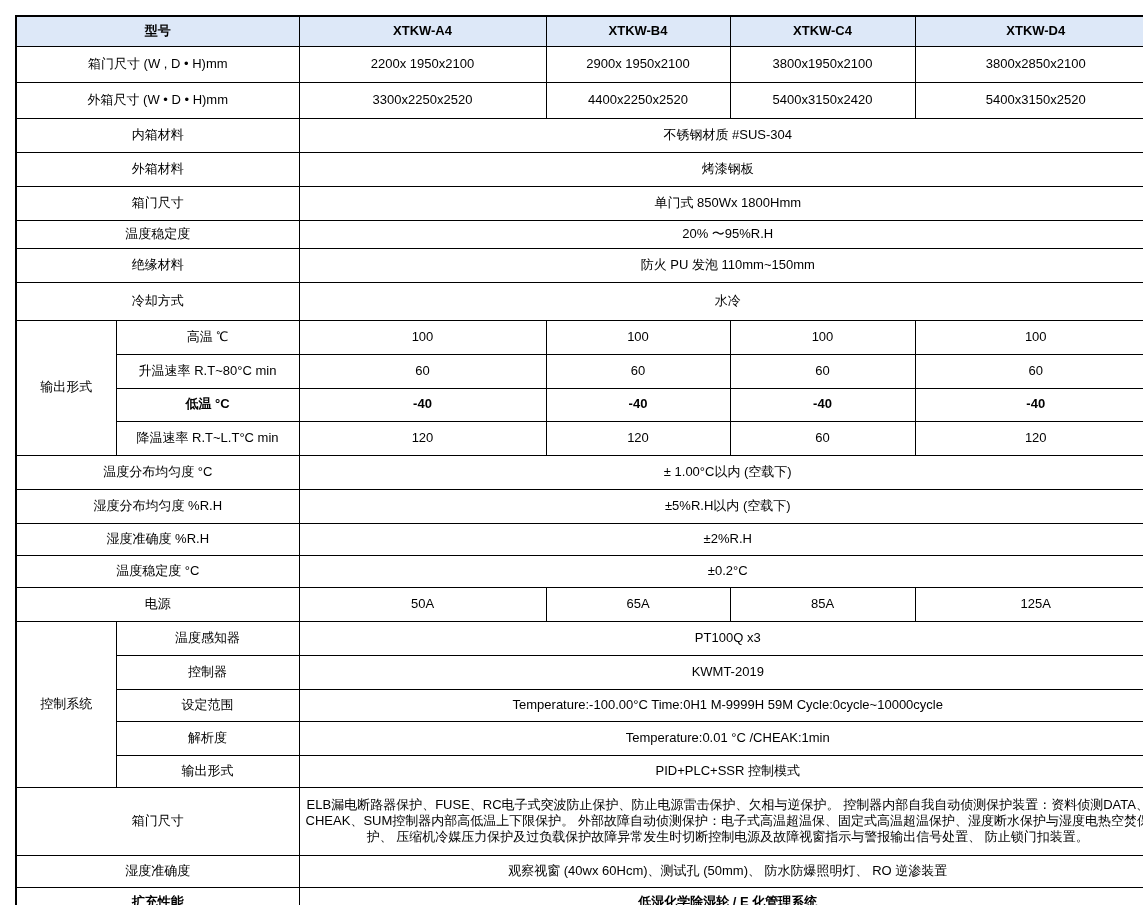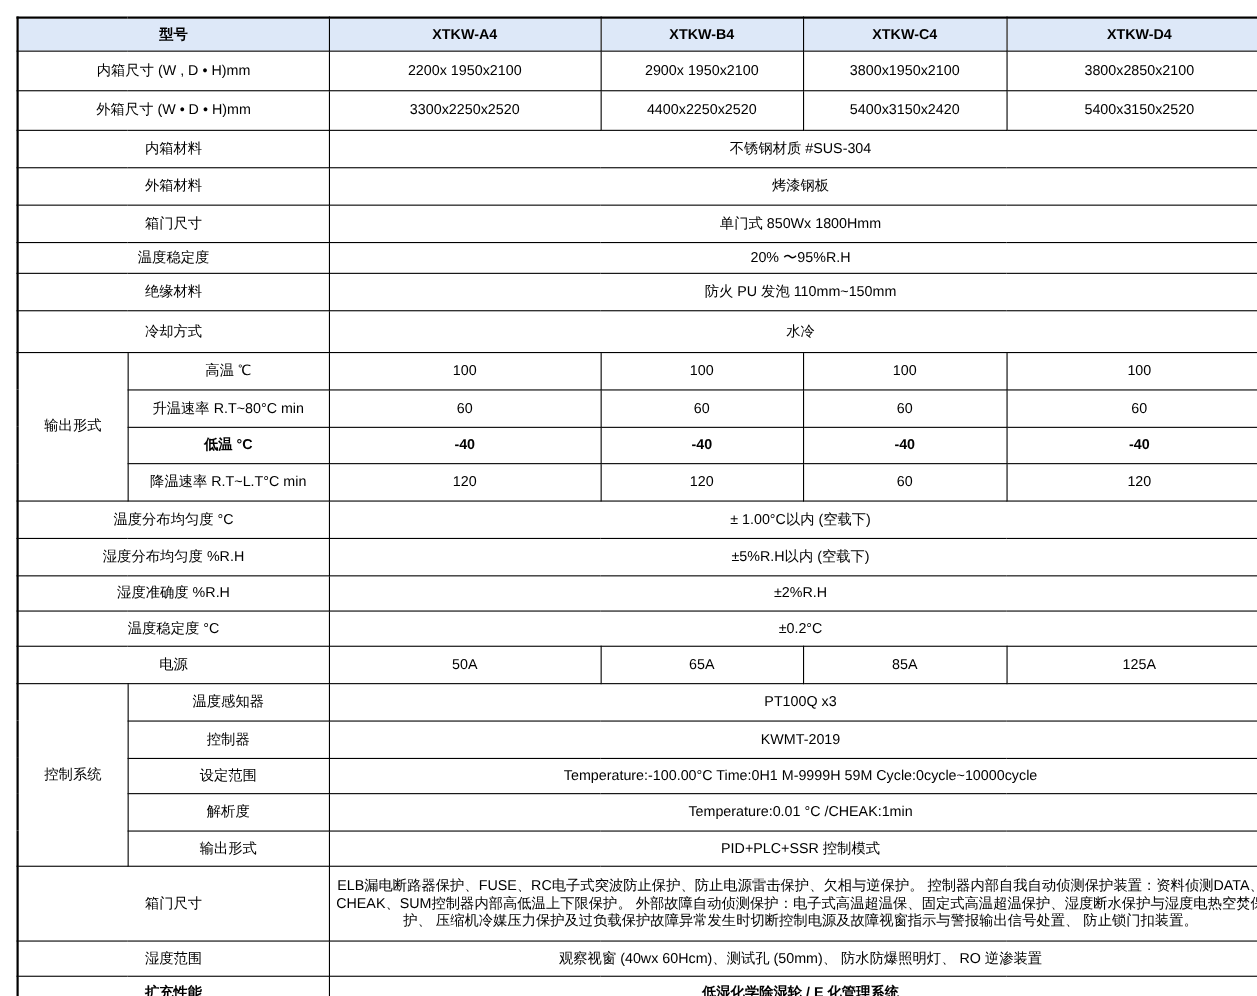--- a/index.html
+++ b/index.html
@@ -58,21 +58,21 @@
   <tbody>
         <tr class="h30">
     <td colspan="2" class="hdr">型号</td>
     <td class="hdr">XTKW-A4</td>
     <td class="hdr">XTKW-B4</td>
     <td class="hdr">XTKW-C4</td>
     <td class="hdr">XTKW-D4</td>
   </tr>
 
   <tr class="h36">
-    <td colspan="2" class="lbl">内箱尺寸 (W , D • H)mm</td>
+    <td colspan="2" class="lbl">箱门尺寸 (W , D • H)mm</td>
     <td class="val">2200x 1950x2100</td>
     <td class="val">2900x 1950x2100</td>
     <td class="val">3800x1950x2100</td>
     <td class="val">3800x2850x2100</td>
   </tr>
 
   <tr class="h36">
     <td colspan="2" class="lbl">外箱尺寸 (W • D • H)mm</td>
     <td class="val">3300x2250x2520</td>
     <td class="val">4400x2250x2520</td>
@@ -181,21 +181,21 @@
     <td class="lbl">输出形式</td>
     <td colspan="4" class="val">PID+PLC+SSR 控制模式</td>
   </tr>
 
   <tr class="h68">
     <td colspan="2" class="lbl">箱门尺寸</td>
     <td colspan="4" class="para">ELB漏电断路器保护、FUSE、RC电子式突波防止保护、防止电源雷击保护、欠相与逆保护。 控制器内部自我自动侦测保护装置：资料侦测DATA、CHEAK、SUM控制器内部高低温上下限保护。 外部故障自动侦测保护：电子式高温超温保、固定式高温超温保护、湿度断水保护与湿度电热空焚保护、 压缩机冷媒压力保护及过负载保护故障异常发生时切断控制电源及故障视窗指示与警报输出信号处置、 防止锁门扣装置。</td>
   </tr>
 
   <tr class="h32">
-    <td colspan="2" class="lbl">湿度范围</td>
+    <td colspan="2" class="lbl">湿度准确度</td>
     <td colspan="4" class="val">观察视窗 (40wx 60Hcm)、测试孔 (50mm)、 防水防爆照明灯、 RO 逆渗装置</td>
   </tr>
   <tr class="h31">
     <td colspan="2" class="lbl">扩充性能</td>
     <td colspan="4" class="val">低湿化学除湿轮 / E 化管理系统</td>
   </tr>
 </tbody>
     </table>
 </div>
 

